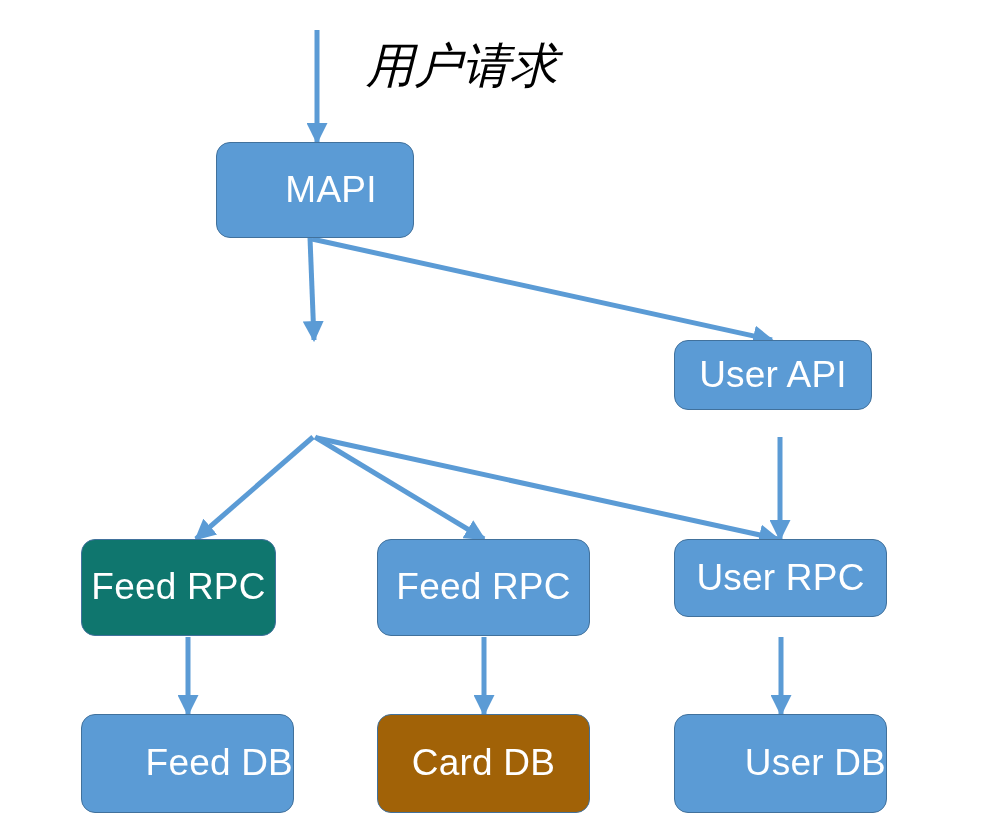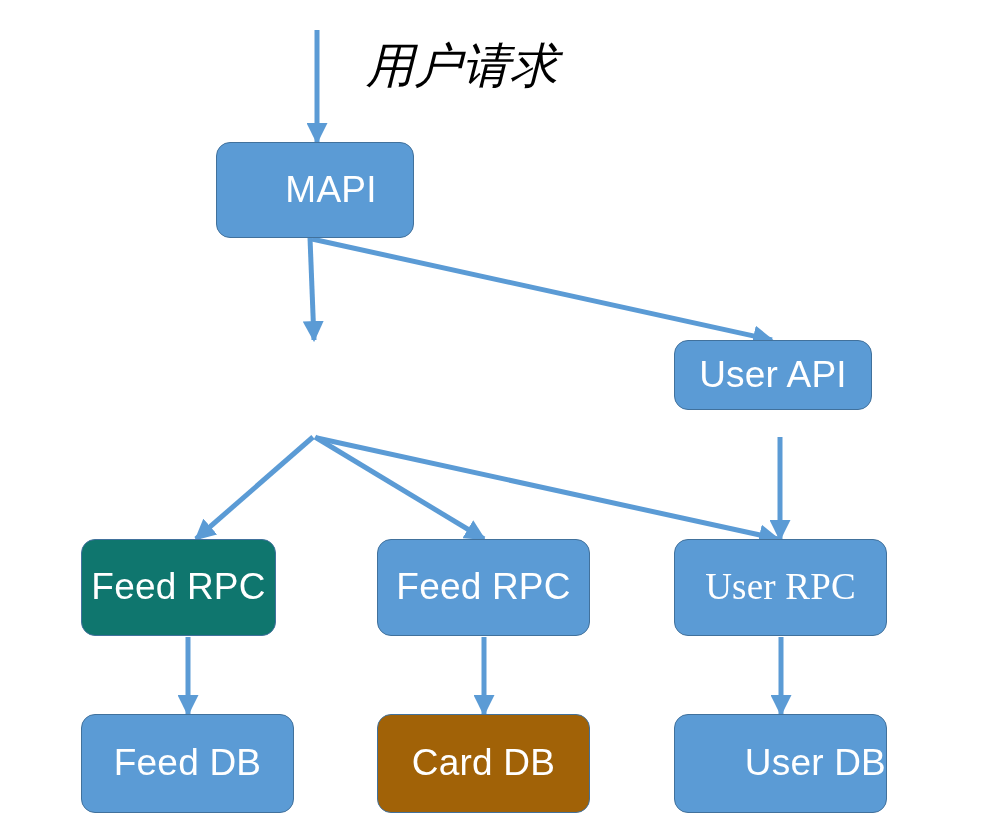--- a/index.html
+++ b/index.html
@@ -90,24 +90,24 @@
   </div>
   <div class="node" style="left: 674px; top: 340px; width: 198px; height: 70px; background: rgb(91, 155, 213); border-color: rgb(65, 113, 156); color: rgb(255, 255, 255);">
     <span class="node-label">User API</span>
   </div>
   <div class="node" style="left: 81px; top: 539px; width: 195px; height: 97px; background: #0f766e; border-color: rgb(65, 113, 156); color: rgb(255, 255, 255);">
     <span class="node-label">Feed RPC</span>
   </div>
   <div class="node" style="left: 377px; top: 539px; width: 213px; height: 97px; background: rgb(91, 155, 213); border-color: rgb(65, 113, 156); color: rgb(255, 255, 255);">
     <span class="node-label">Feed RPC</span>
   </div>
-  <div class="node" style="left: 674px; top: 539px; width: 213px; height: 97px; background: rgb(91, 155, 213); border-color: rgb(65, 113, 156); color: rgb(255, 255, 255); font-family: Liberation Serif, serif;">
+  <div class="node" style="left: 674px; top: 539px; width: 213px; height: 78px; background: rgb(91, 155, 213); border-color: rgb(65, 113, 156); color: rgb(255, 255, 255);">
     <span class="node-label">User RPC</span>
   </div>
-  <div class="node" style="left: 81px; top: 714px; width: 213px; height: 99px; background: rgb(91, 155, 213); border-color: rgb(65, 113, 156); color: rgb(255, 255, 255);">
+  <div class="node" style="left: 81px; top: 714px; width: 213px; height: 99px; background: rgb(91, 155, 213); border-color: rgb(65, 113, 156); color: rgb(255, 255, 255); justify-content: flex-end;">
     <span class="node-label">Feed DB</span>
   </div>
   <div class="node" style="left: 377px; top: 714px; width: 213px; height: 99px; background: #a16207; border-color: rgb(65, 113, 156); color: rgb(255, 255, 255);">
     <span class="node-label">Card DB</span>
   </div>
   <div class="node" style="left: 674px; top: 714px; width: 213px; height: 99px; background: rgb(91, 155, 213); border-color: rgb(65, 113, 156); color: rgb(255, 255, 255); justify-content: flex-end;">
     <span class="node-label">User DB</span>
   </div>
 
 </div>

